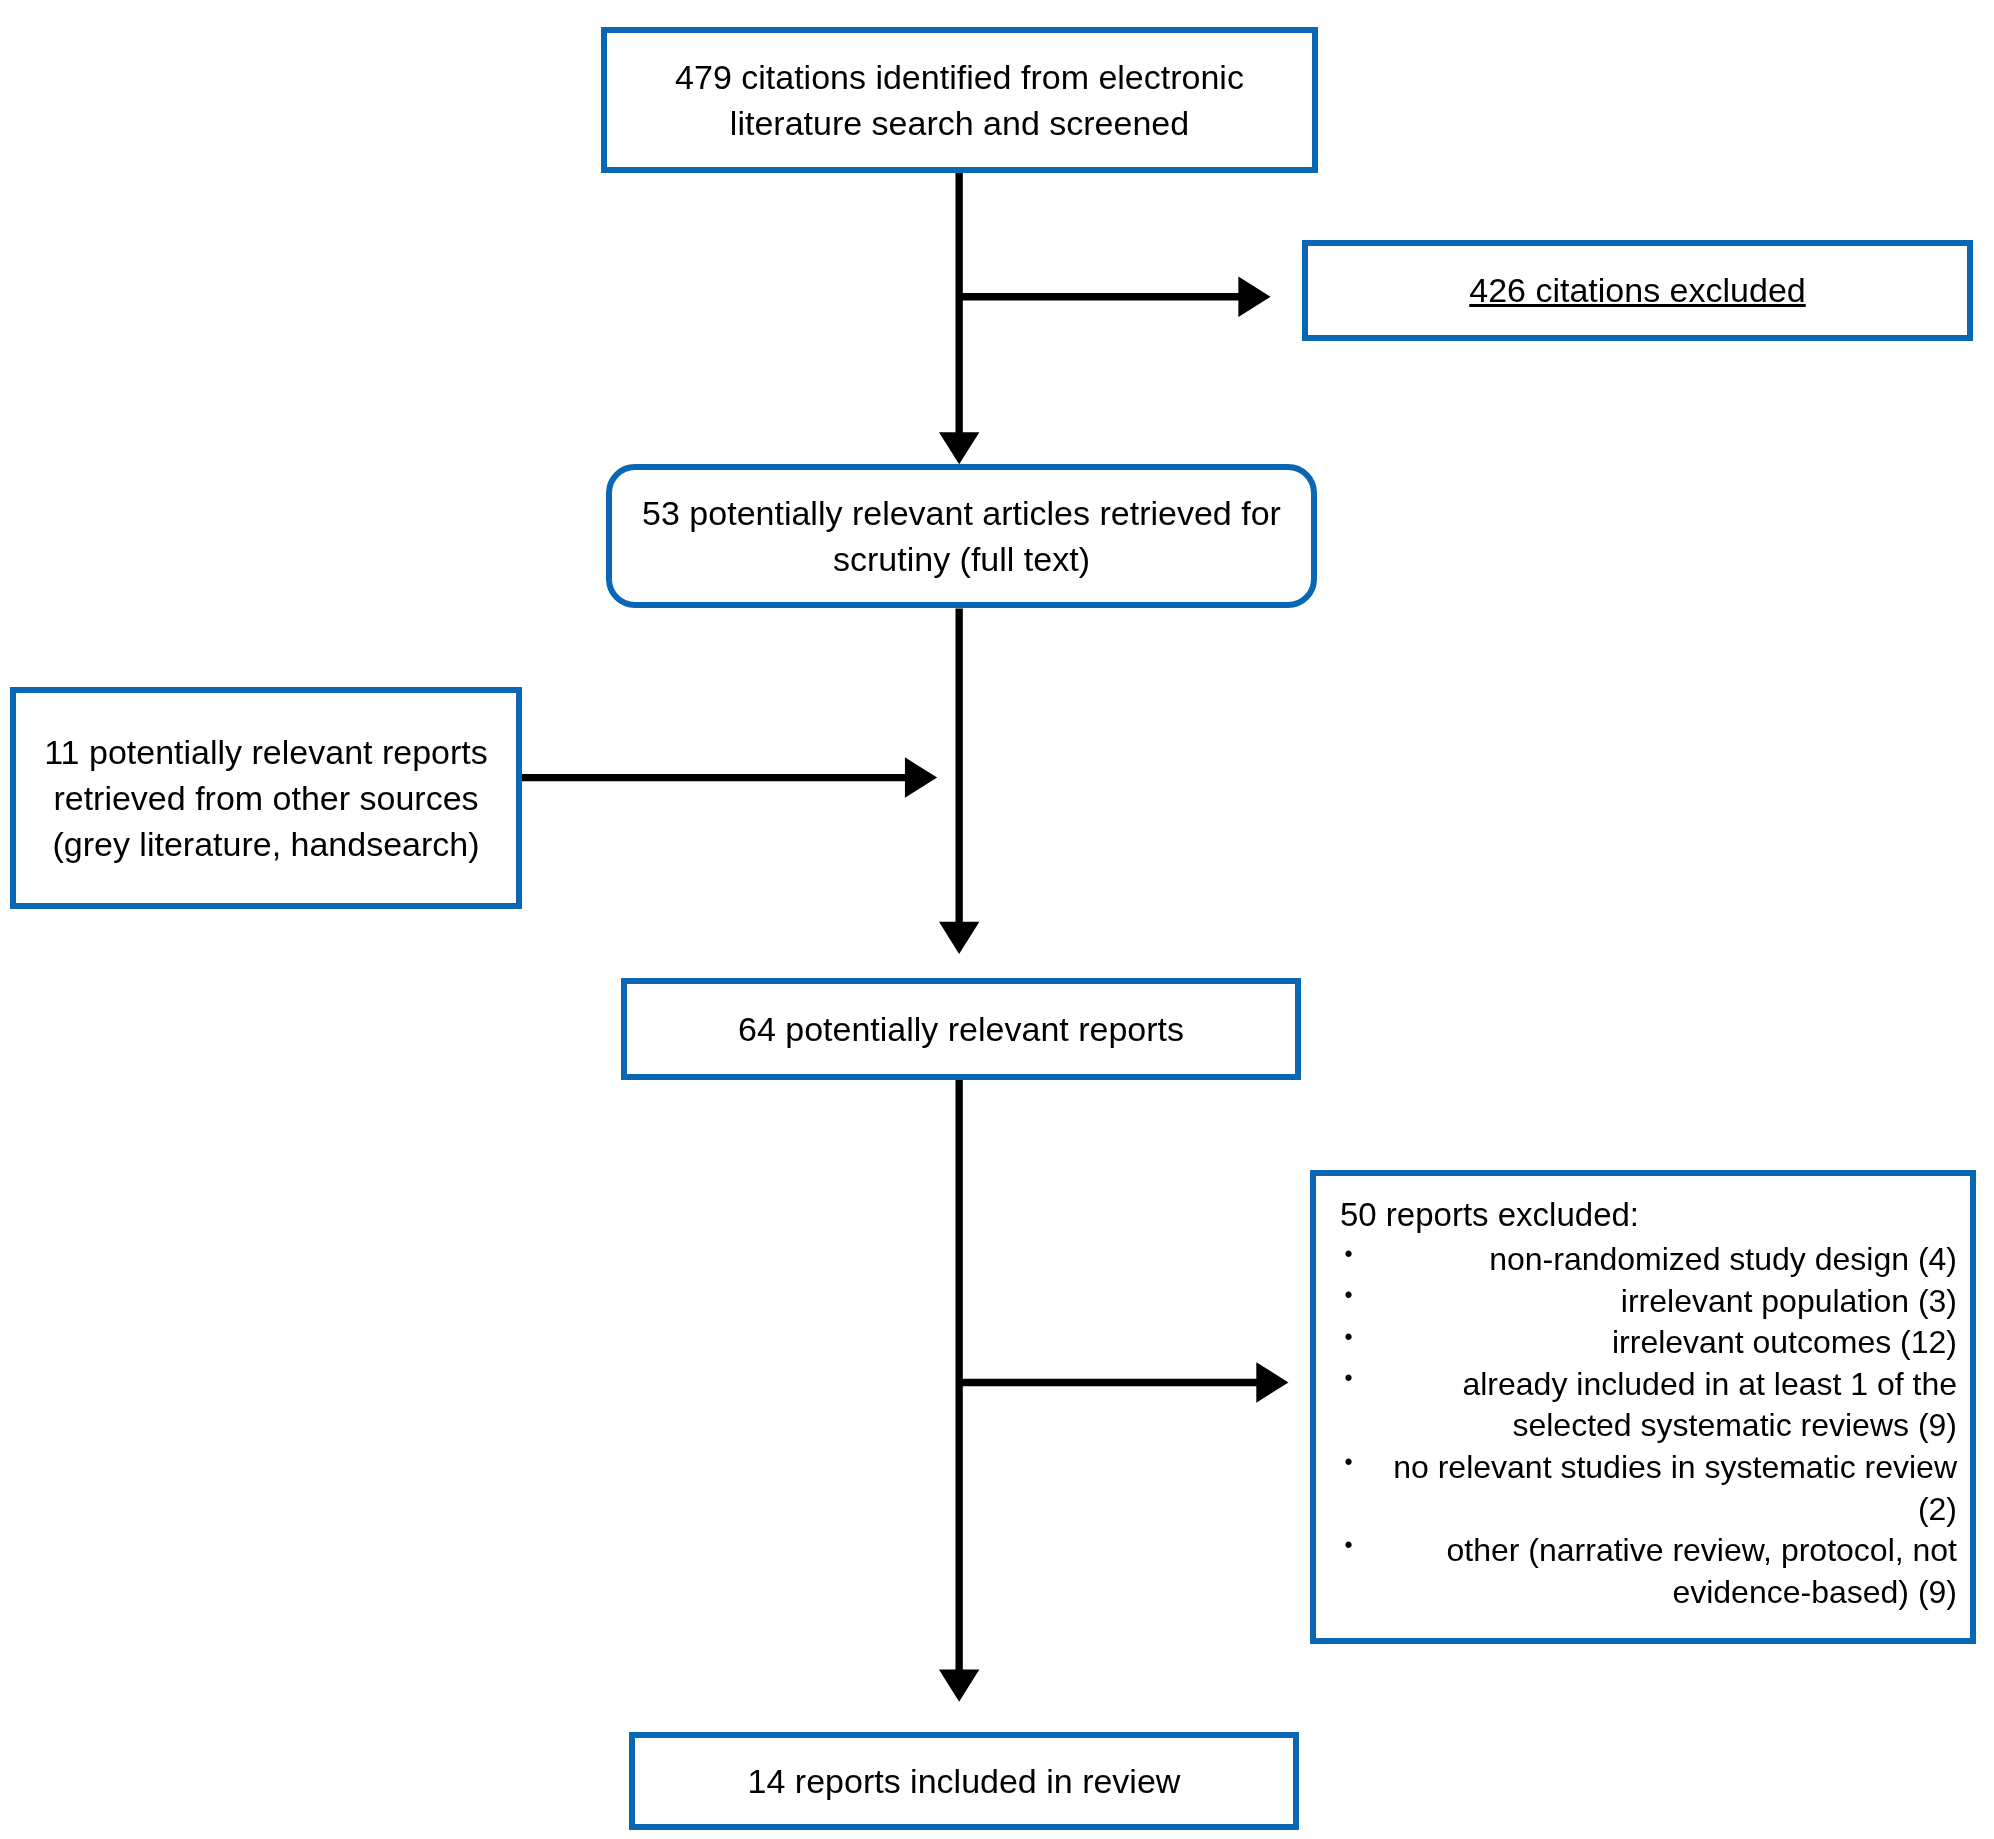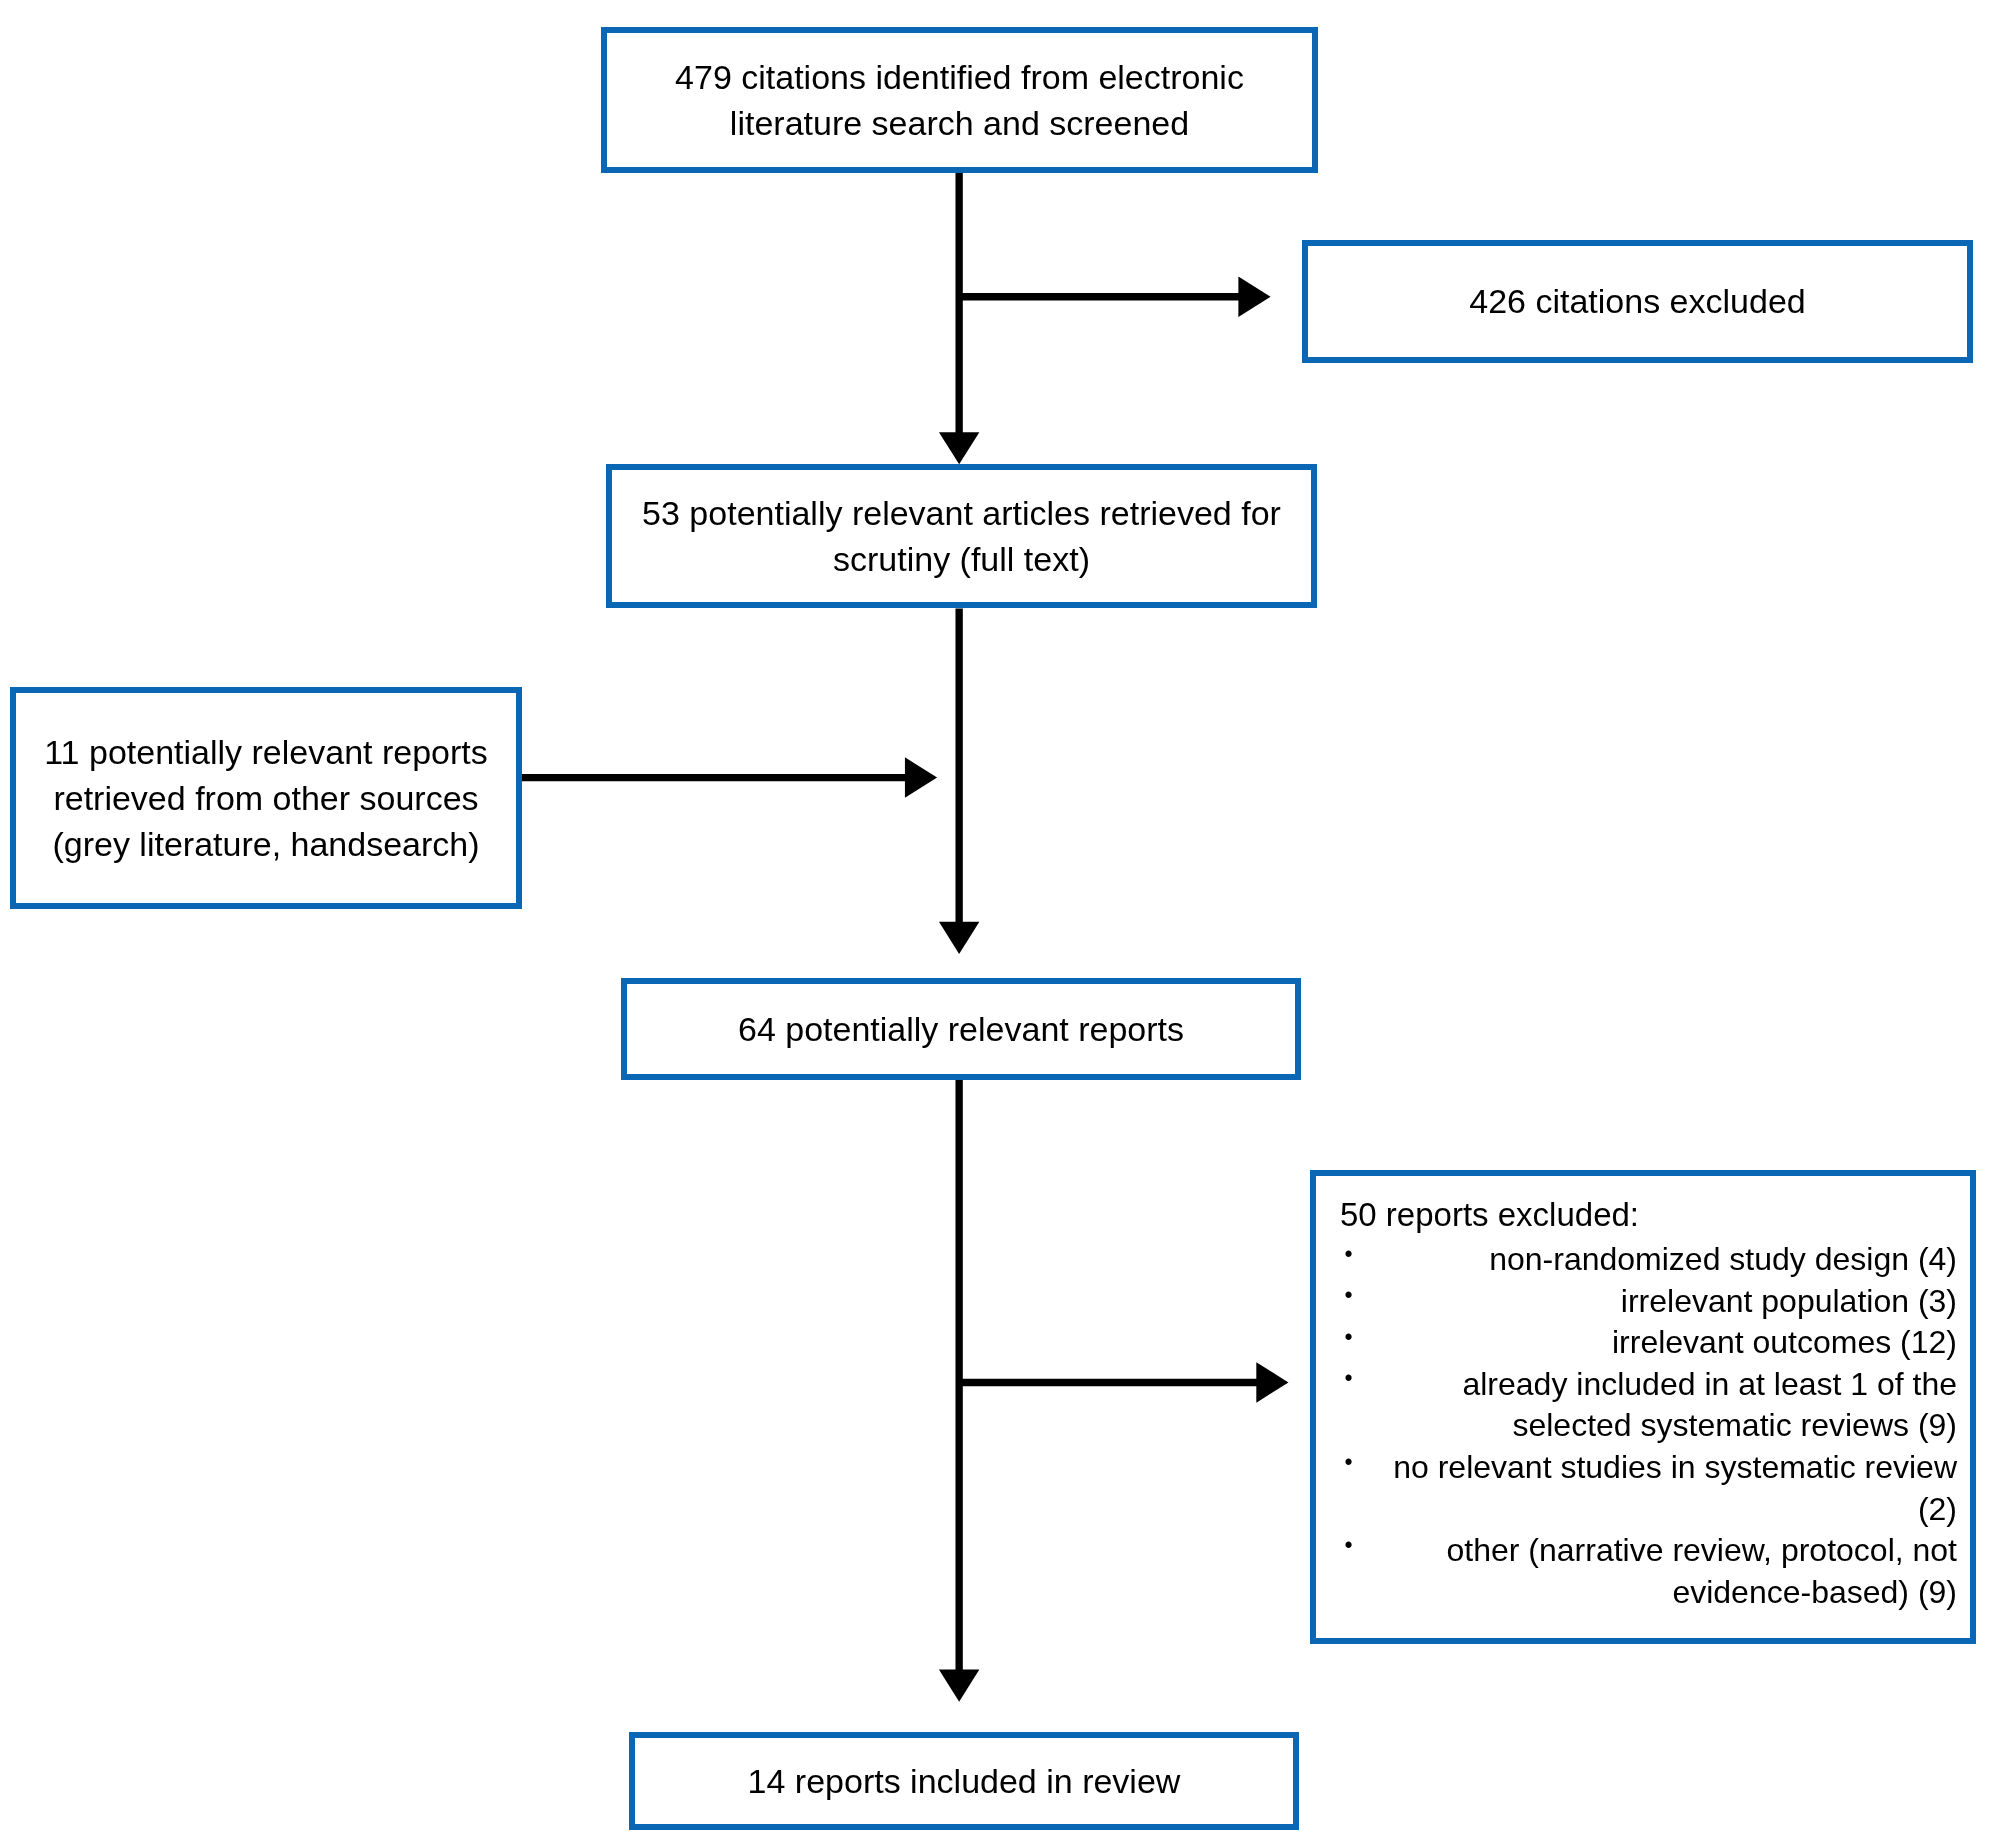--- a/index.html
+++ b/index.html
@@ -40,22 +40,22 @@
     background: #ffffff;
     display: flex;
     align-items: center;
     justify-content: center;
     text-align: center;
     font-size: 34px;
     line-height: 1.36;
     padding: 7.3px 20px;
   }
   .box--identified   { left: 601px; top: 27px;   width: 717px; height: 146px; }
-  .box--excluded-426 { left: 1302px; top: 240px;  width: 671px; height: 123px; }
-  .box--retrieved    { left: 606px; top: 464px; width: 711px; height: 144px; }
+  .box--excluded-426 { left: 1302px; top: 240px;  width: 671px; height: 101px; text-decoration: underline; }
+  .box--retrieved    { left: 606px; top: 464px; width: 711px; height: 144px; border-radius: 29px; }
   .box--other        { left: 10px;   top: 687px; width: 512px; height: 222px; padding: 7.3px 13.8px; }
   .box--combined     { left: 621px; top: 954px; width: 680px; height: 102px; margin-top: 24px; }
   .box--excluded-50  {
     left: 1310px; top: 1129px; width: 666px; height: 474px;
     display: block;
     text-align: left;
     font-size: 32px;
     line-height: 1.3;
     padding: 18.4px 13px 9.2px 24px;
     margin-top: 41px;

